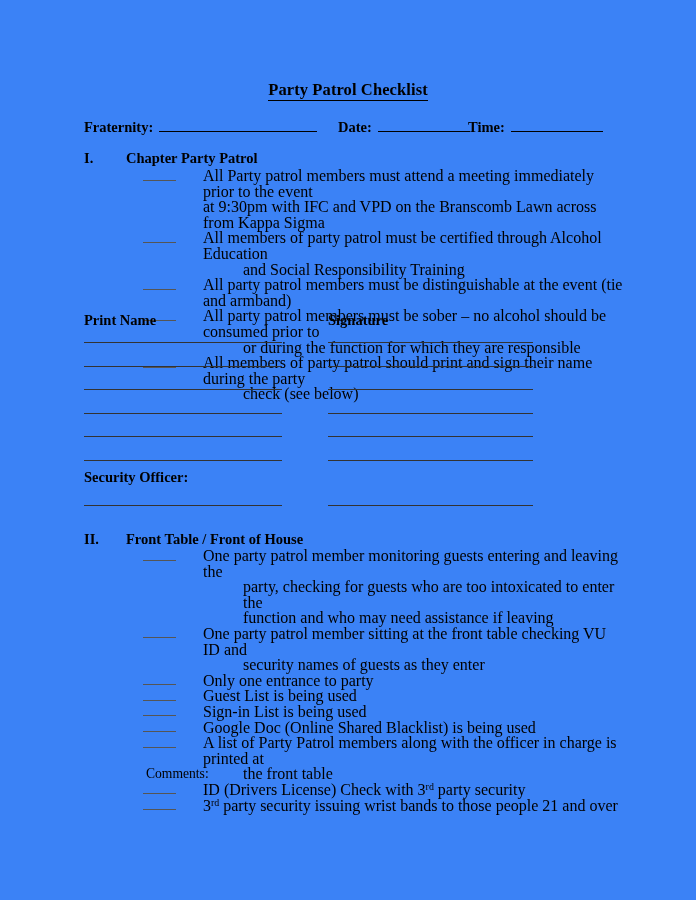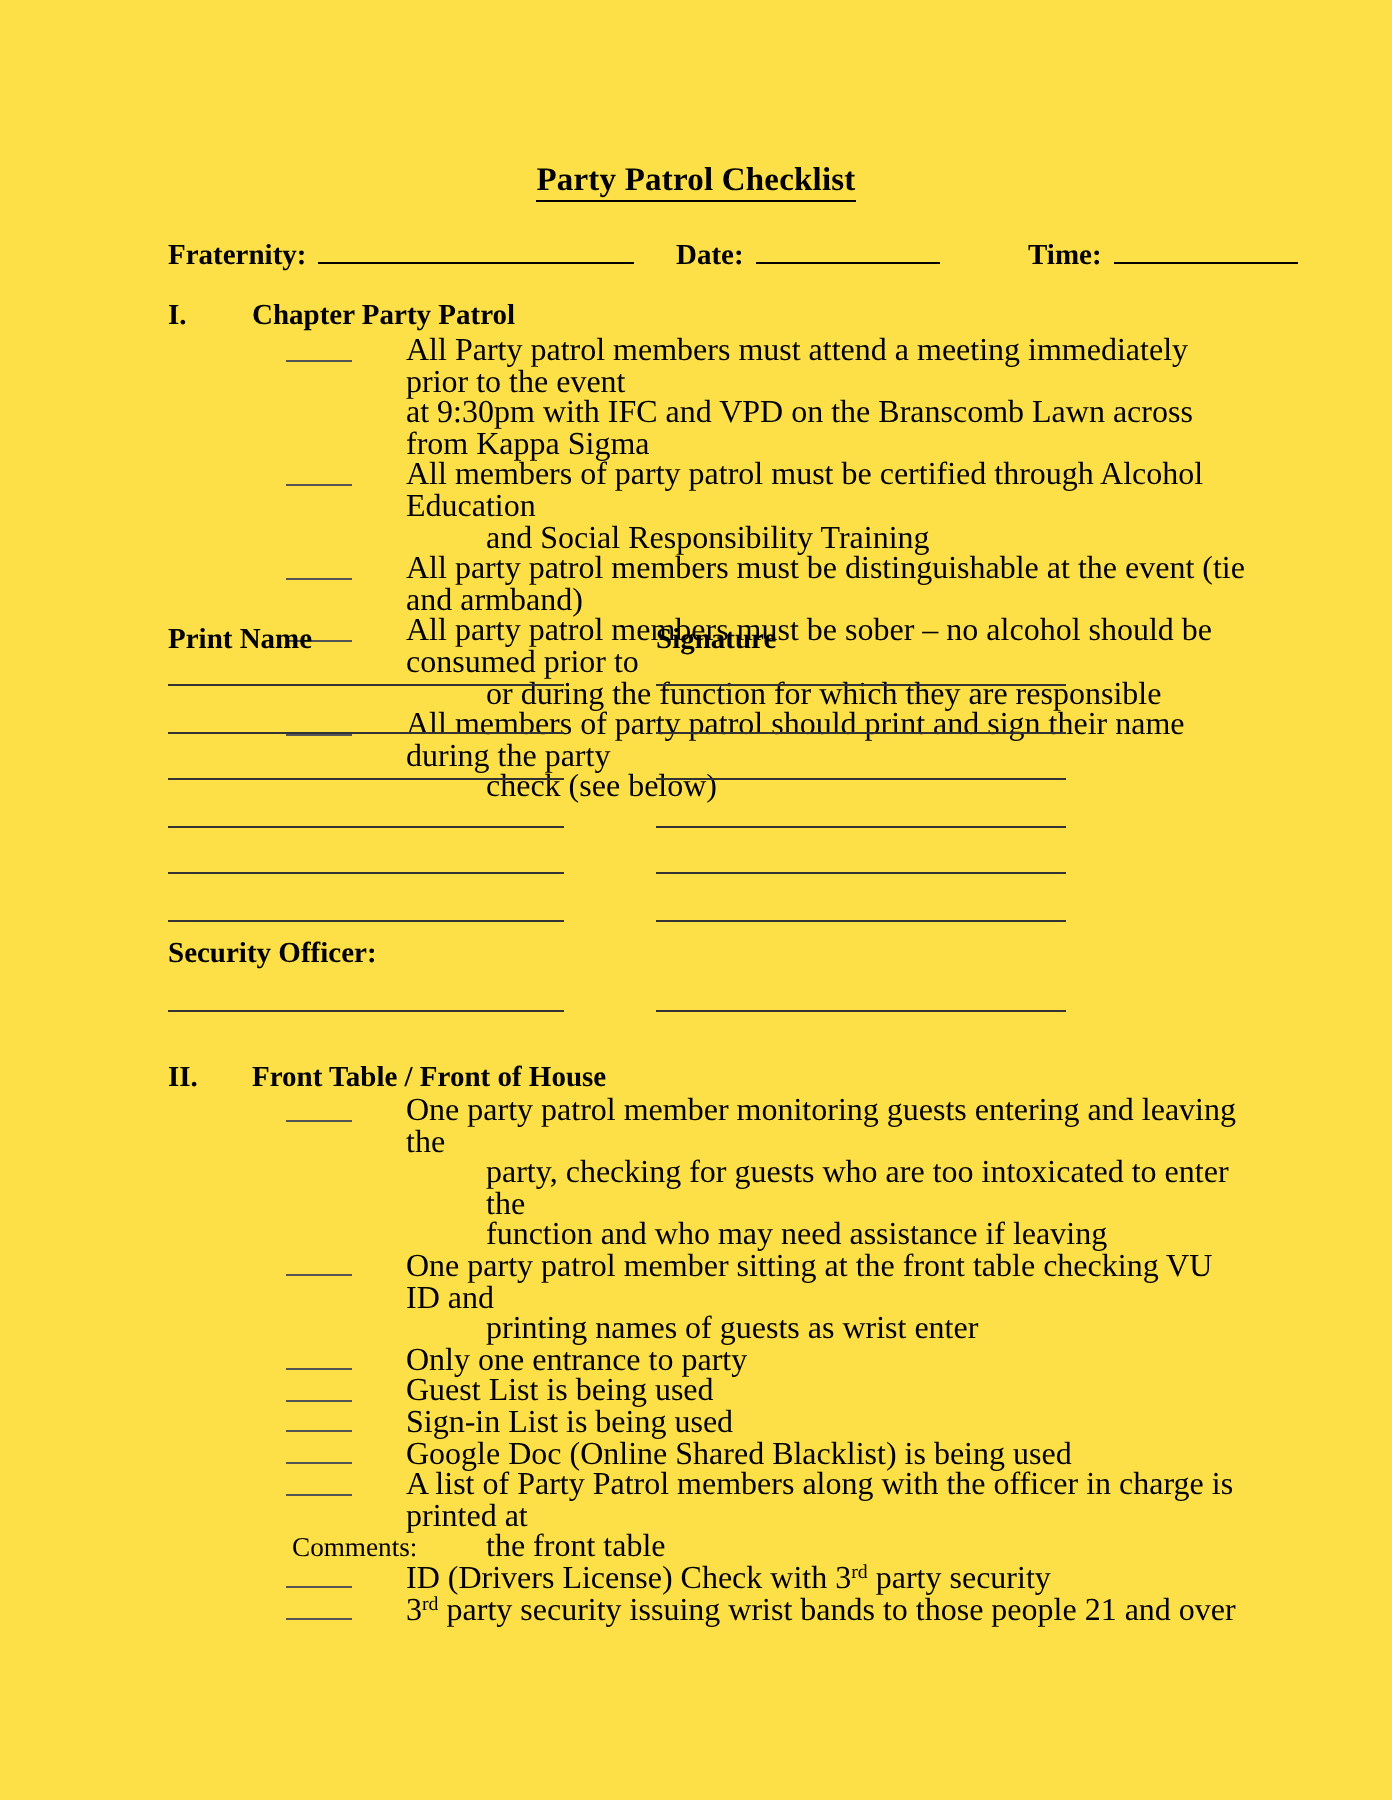--- a/index.html
+++ b/index.html
@@ -12,21 +12,21 @@
     height: 900px;
     font-family: "Liberation Serif", "DejaVu Serif", serif;
     color: #000000;
     position: relative;
     overflow: hidden;
   }
   .page {
     position: relative;
     width: 696px;
     height: 900px;
-    background: #fde047;
+    background: #3b82f6;
   }
 
   
   .doc-title {
     position: absolute;
     left: 0;
     top: 80px;
     width: 696px;
     text-align: center;
     font-size: 16.5px;
@@ -59,21 +59,21 @@
   .field .blank {
     display: inline-block;
     border-bottom: 1.4px solid #000;
     margin-left: 6px;
     height: 13px;
   }
   .field-fraternity { left: 0; }
   .field-fraternity .blank { width: 158px; }
   .field-date { left: 254px; }
   .field-date .blank { width: 92px; }
-  .field-time { left: 430px; }
+  .field-time { left: 384px; }
   .field-time .blank { width: 92px; }
 
   
   .section-head {
     position: absolute;
     font-size: 14.5px;
     font-weight: bold;
     white-space: nowrap;
   }
   .section-head .numeral {
@@ -238,21 +238,21 @@
     <span class="label">Front Table / Front of House</span>
   </div>
 
   <div class="checklist" id="sec2-list">
       <div class="item">
         <span class="tick"></span>
         <div class="body">One party patrol member monitoring guests entering and leaving the<span class="cont">party, checking for guests who are too intoxicated to enter the</span><span class="cont">function and who may need assistance if leaving</span></div>
       </div>
       <div class="item">
         <span class="tick"></span>
-        <div class="body">One party patrol member sitting at the front table checking VU ID and<span class="cont">printing names of guests as wrist enter</span></div>
+        <div class="body">One party patrol member sitting at the front table checking VU ID and<span class="cont">security names of guests as they enter</span></div>
       </div>
       <div class="item">
         <span class="tick"></span>
         <div class="body">Only one entrance to party</div>
       </div>
       <div class="item">
         <span class="tick"></span>
         <div class="body">Guest List is being used</div>
       </div>
       <div class="item">

